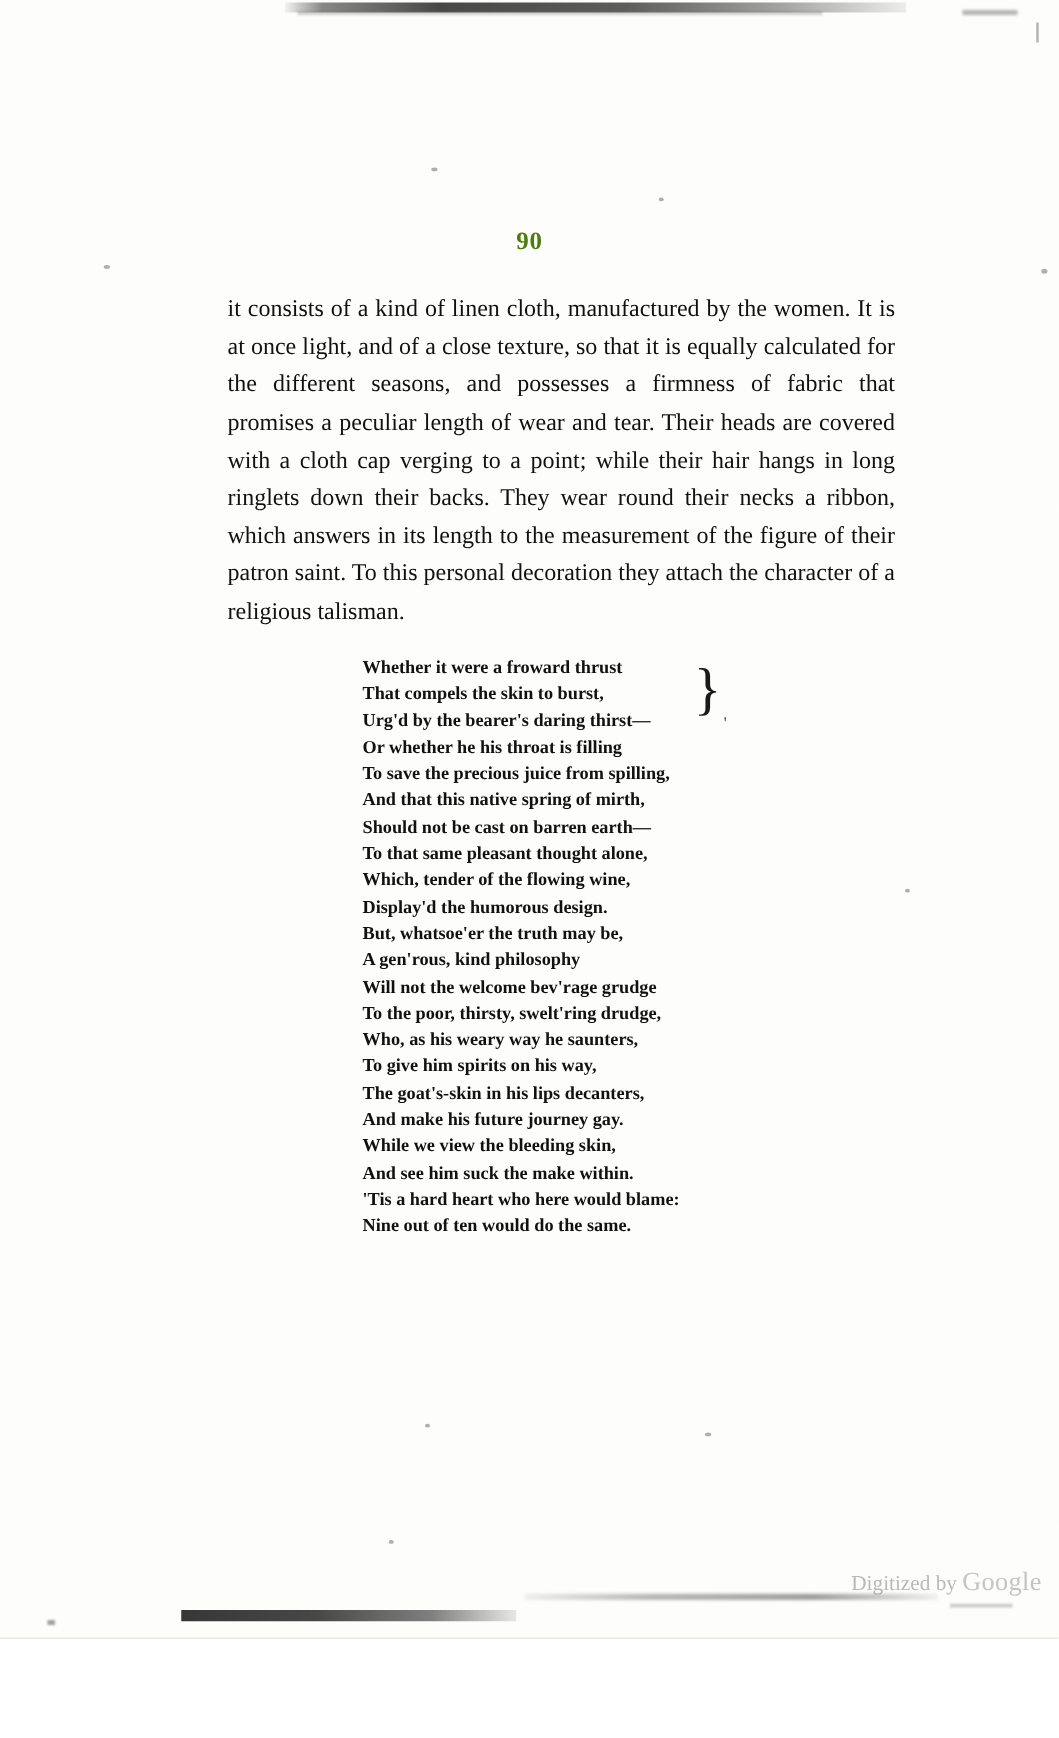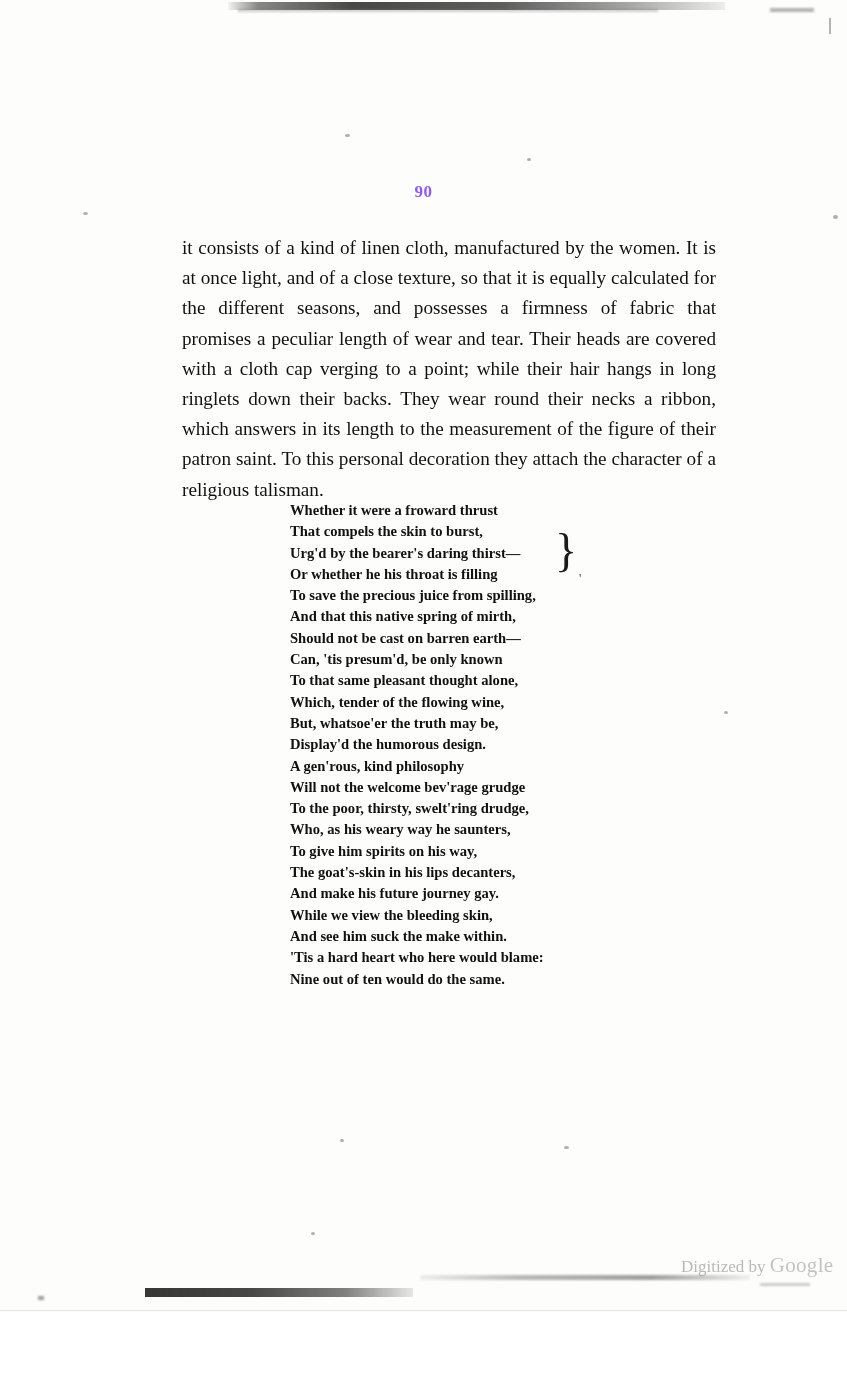--- a/index.html
+++ b/index.html
@@ -117,23 +117,23 @@
     filter: blur(0.4px);
   }
 
   
   .folio {
     position: absolute;
     left: 0;
     top: 182px;
     width: 847px;
     text-align: center;
-    font-size: 17px;
+    font-size: 20px;
     font-weight: bold;
-    color: #8b5cf6;
+    color: #4d7c0f;
     letter-spacing: 0.5px;
   }
 
   
   .prose {
     position: absolute;
     left: 178px;
     top: 229px;
     width: 542px;
     font-size: 19.2px;
@@ -141,21 +141,21 @@
     color: #111111;
     text-align: justify;
     text-justify: inter-word;
   }
   .prose p { margin: 4px; }
 
   
   .verse {
     position: absolute;
     left: 290px;
-    top: 500px;
+    top: 524px;
     width: 300px;
     font-size: 14.6px;
     line-height: 21.3px;
     color: #111111;
     font-weight: bold;
   }
   .verse .line {
     white-space: nowrap;
   }
   .brace {
@@ -229,25 +229,24 @@
   </div>
 
   <div class="verse">
     <div class="line">Whether it were a froward thrust</div>
     <div class="line">That compels the skin to burst,</div>
     <div class="line">Urg'd by the bearer's daring thirst—</div>
     <div class="line">Or whether he his throat is filling</div>
     <div class="line">To save the precious juice from spilling,</div>
     <div class="line">And that this native spring of mirth,</div>
     <div class="line">Should not be cast on barren earth—</div>
-    <div class="line">Can, 'tis presum'd, be only known</div>
     <div class="line">To that same pleasant thought alone,</div>
     <div class="line">Which, tender of the flowing wine,</div>
+    <div class="line">Display'd the humorous design.</div>
     <div class="line">But, whatsoe'er the truth may be,</div>
-    <div class="line">Display'd the humorous design.</div>
     <div class="line">A gen'rous, kind philosophy</div>
     <div class="line">Will not the welcome bev'rage grudge</div>
     <div class="line">To the poor, thirsty, swelt'ring drudge,</div>
     <div class="line">Who, as his weary way he saunters,</div>
     <div class="line">To give him spirits on his way,</div>
     <div class="line">The goat's-skin in his lips decanters,</div>
     <div class="line">And make his future journey gay.</div>
     <div class="line">While we view the bleeding skin,</div>
     <div class="line">And see him suck the make within.</div>
     <div class="line">'Tis a hard heart who here would blame:</div>

